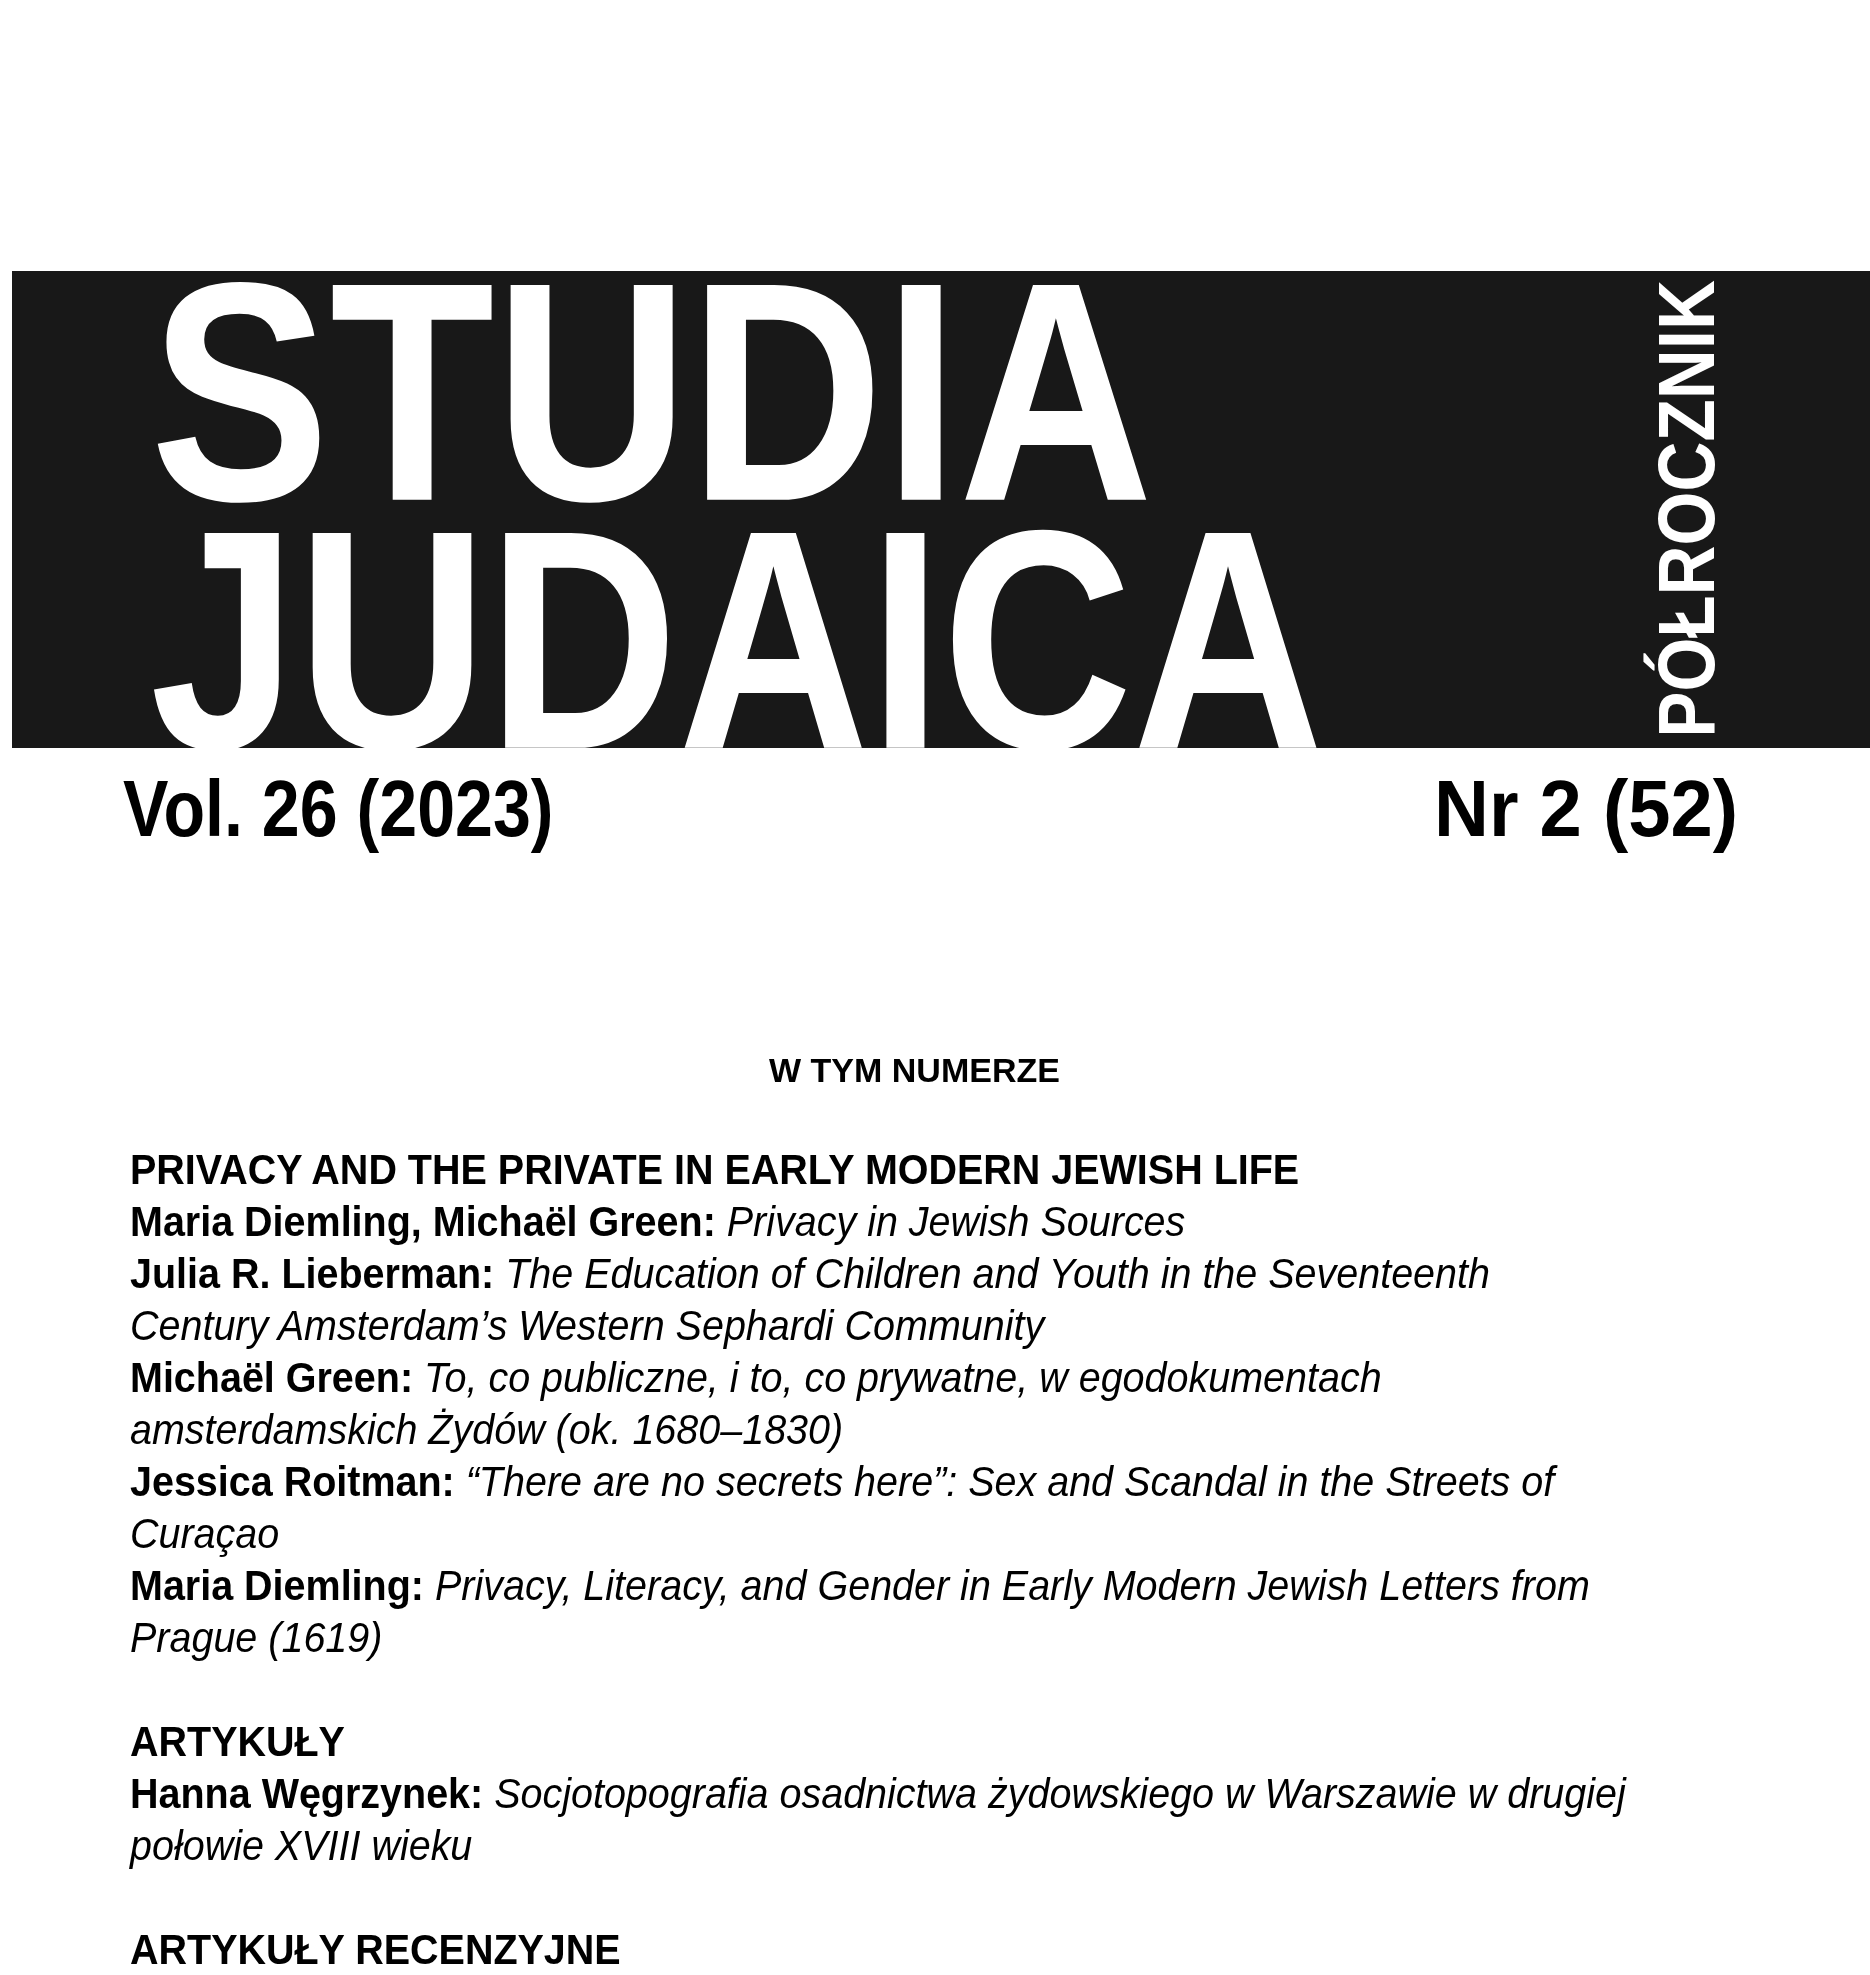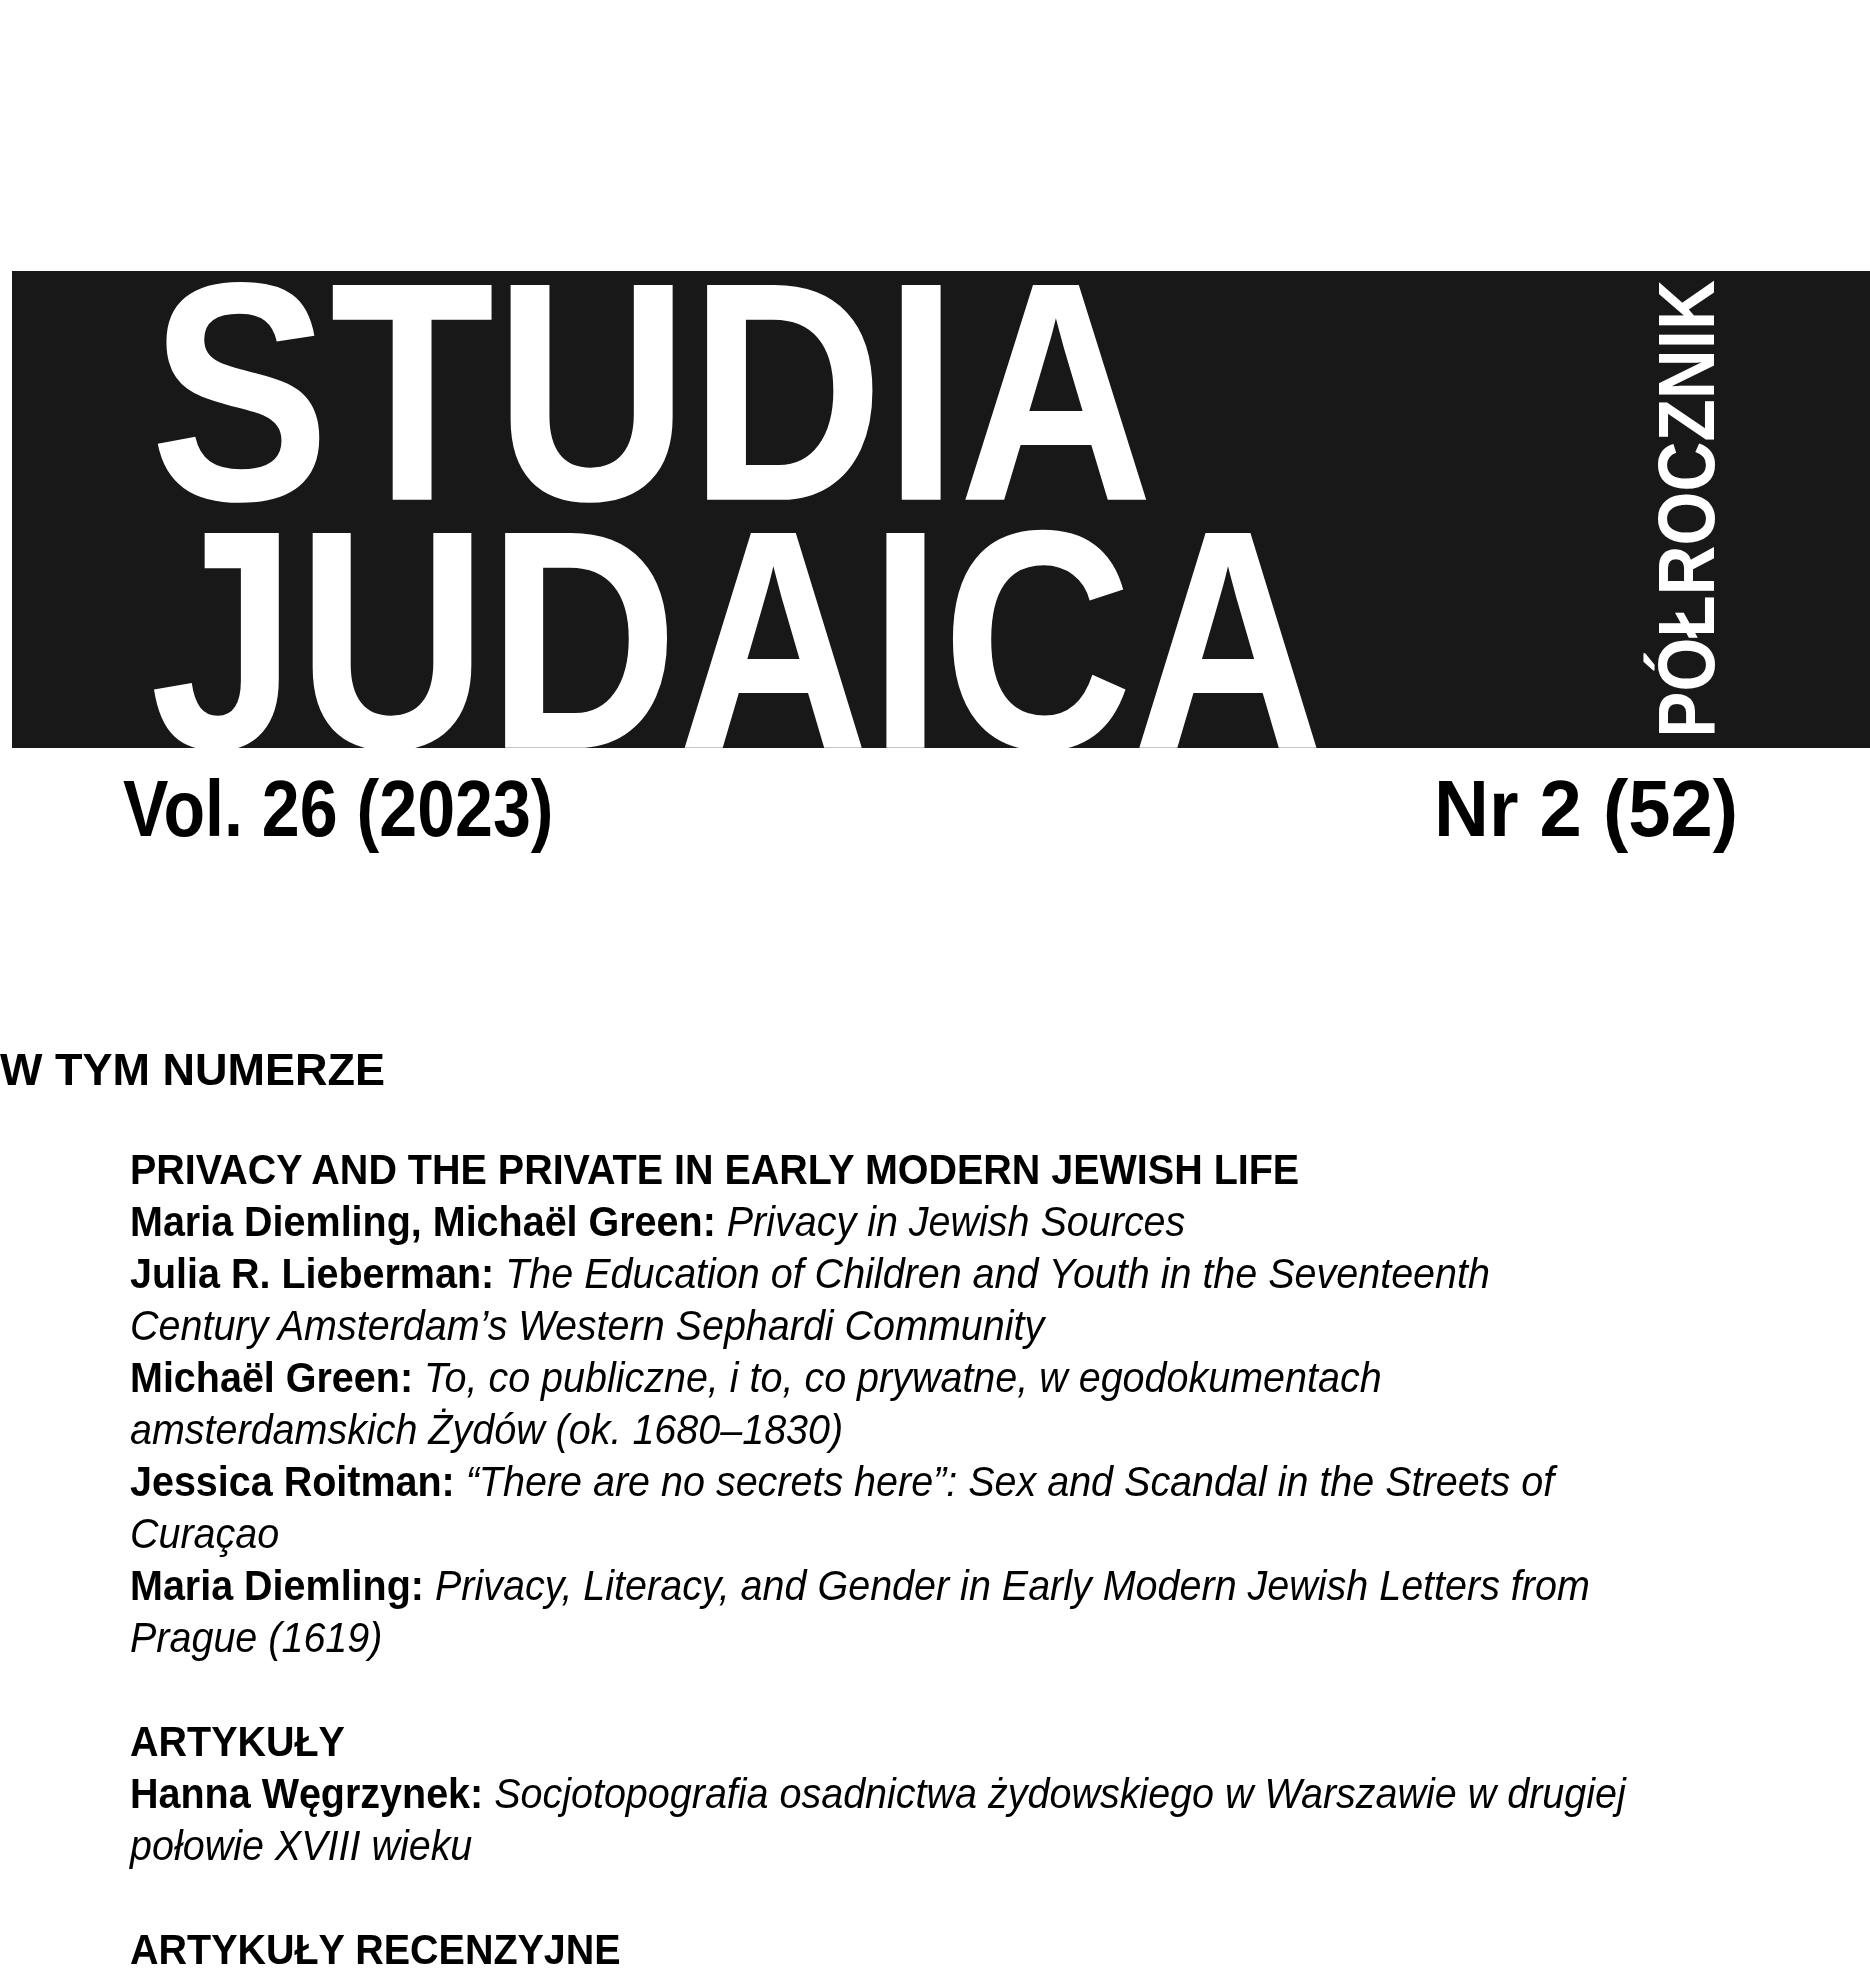--- a/index.html
+++ b/index.html
@@ -33,21 +33,22 @@
   
   .vol-svg { left: 123px;  top: 778px; width: 474px; height: 103px; }
   .nr-svg  { left: 1434px; top: 778px; width: 316px;  height: 103px; }
   .vol-svg text, .nr-svg text { fill: #000000; }
 
   
   .toc-heading {
     position: absolute;
     left: 0; top: 1044px;
     width: 1829px;
-    font-size: 45px;
+    text-align: center;
+    font-size: 34px;
     line-height: 52px;
     font-weight: bold;
   }
 
   
   .contents {
     position: absolute;
     left: 130px; top: 1144px;
     width: 1778px;
     font-size: 42px;

